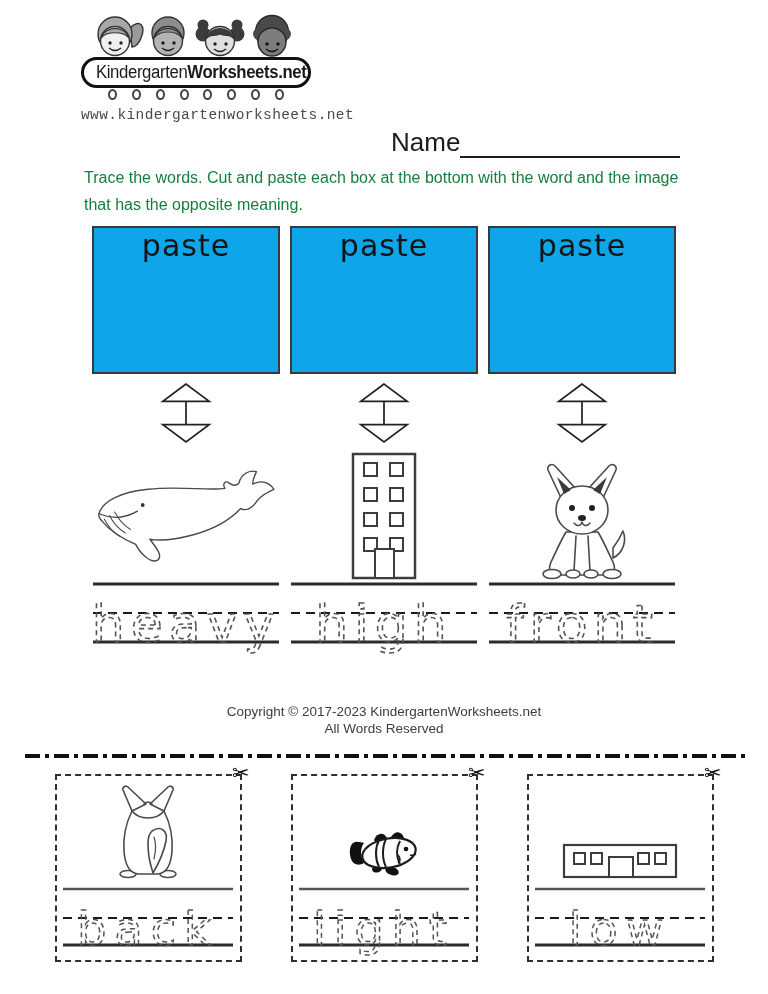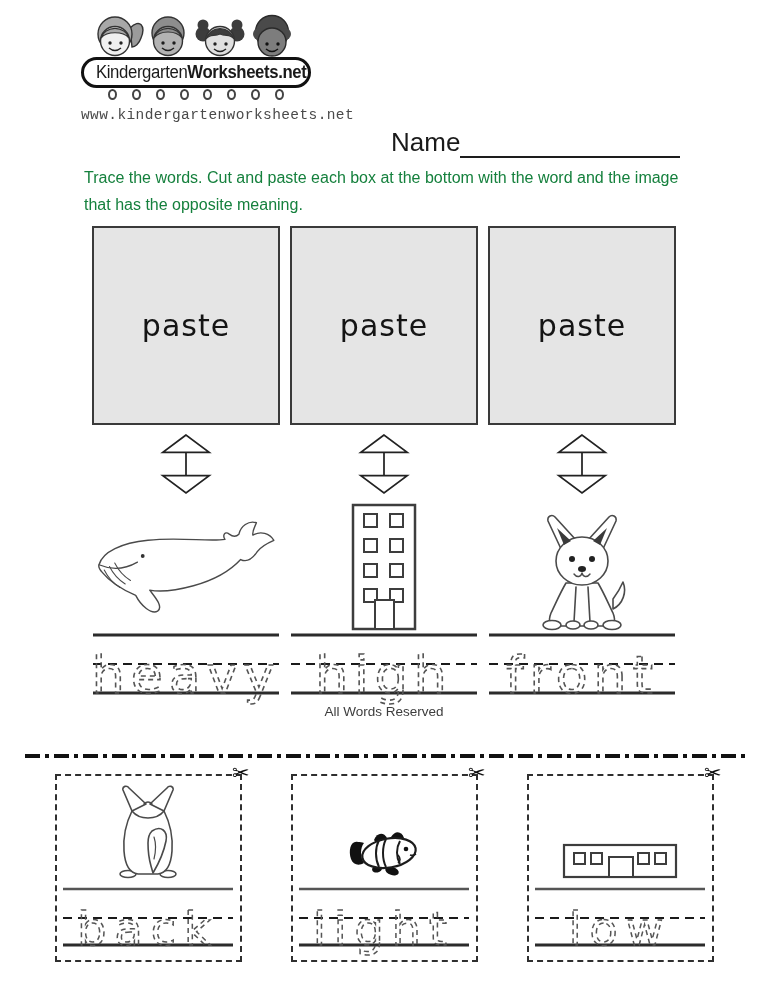--- a/index.html
+++ b/index.html
@@ -21,22 +21,22 @@
   .title{position:absolute;left:262px;top:40px;font-size:35px;font-weight:400;color:#101010;letter-spacing:0;}
   .name-row{position:absolute;left:391px;top:106px;width:289px;display:flex;align-items:flex-end;margin-top:20px;}
   .name-label{font-size:26px;line-height:32px;}
   .name-line{flex:1;border-bottom:2px solid #1d1d1d;height:30px;}
 
   .instructions{position:absolute;left:84px;top:164px;width:612px;font-size:16px;line-height:27px;color:#15803d;}
 
   
   .main-row{position:absolute;top:226px;left:0;width:100%;display:flex;justify-content:center;gap:10px;}
   .column{width:188px;display:flex;flex-direction:column;align-items:center;}
-  .paste-box{width:188px;height:199px;border:2px solid #3a3a3a;box-sizing:border-box;
-             display:flex;align-items:center;justify-content:center;background:#e5e5e5;}
+  .paste-box{width:188px;height:148px;border:2px solid #3a3a3a;box-sizing:border-box;
+             display:flex;align-items:flex-start;justify-content:center;background:#0ea5e9;}
   .paste-label{font-family:"DejaVu Sans",sans-serif;font-size:30px;letter-spacing:1px;color:#141414;}
   .arrow{margin-top:7px;}
   .image-area{height:135px;width:100%;display:flex;align-items:flex-end;justify-content:center;overflow:visible;}
   .guide-svg{display:block;overflow:visible;}
 
   .trace-main{font-family:"DejaVu Sans",sans-serif;font-size:52px;letter-spacing:6px;
               fill:none;stroke:#555;stroke-width:1.6;stroke-dasharray:5 4;}
   .trace-small{font-family:"DejaVu Sans",sans-serif;font-size:46px;letter-spacing:8px;
                fill:none;stroke:#555;stroke-width:1.5;stroke-dasharray:5 4;}
   .gl-solid{stroke:#2b2b2b;stroke-width:3;}
@@ -222,20 +222,21 @@
       <svg class="guide-svg" width="186" height="85" viewBox="0 0 186 85">
         <line class="gl-solid" x1="0" y1="4" x2="186" y2="4"></line>
         <line class="gl-dash" x1="0" y1="33" x2="186" y2="33"></line>
         <line class="gl-solid" x1="0" y1="62" x2="186" y2="62"></line>
         <text class="trace-main" x="93" y="62" text-anchor="middle">front</text>
       </svg>
     </div>
   </div>
 
   <div class="copyright">
+    <div>Copyright © 2017-2023 KindergartenWorksheets.net</div>
     <div>All Words Reserved</div>
   </div>
 
   <div class="cutline"></div>
 
   <div class="cut-row">
 
     <div class="cut-box">
       <span class="scissors">✂</span>
       <div class="cut-image-area">

